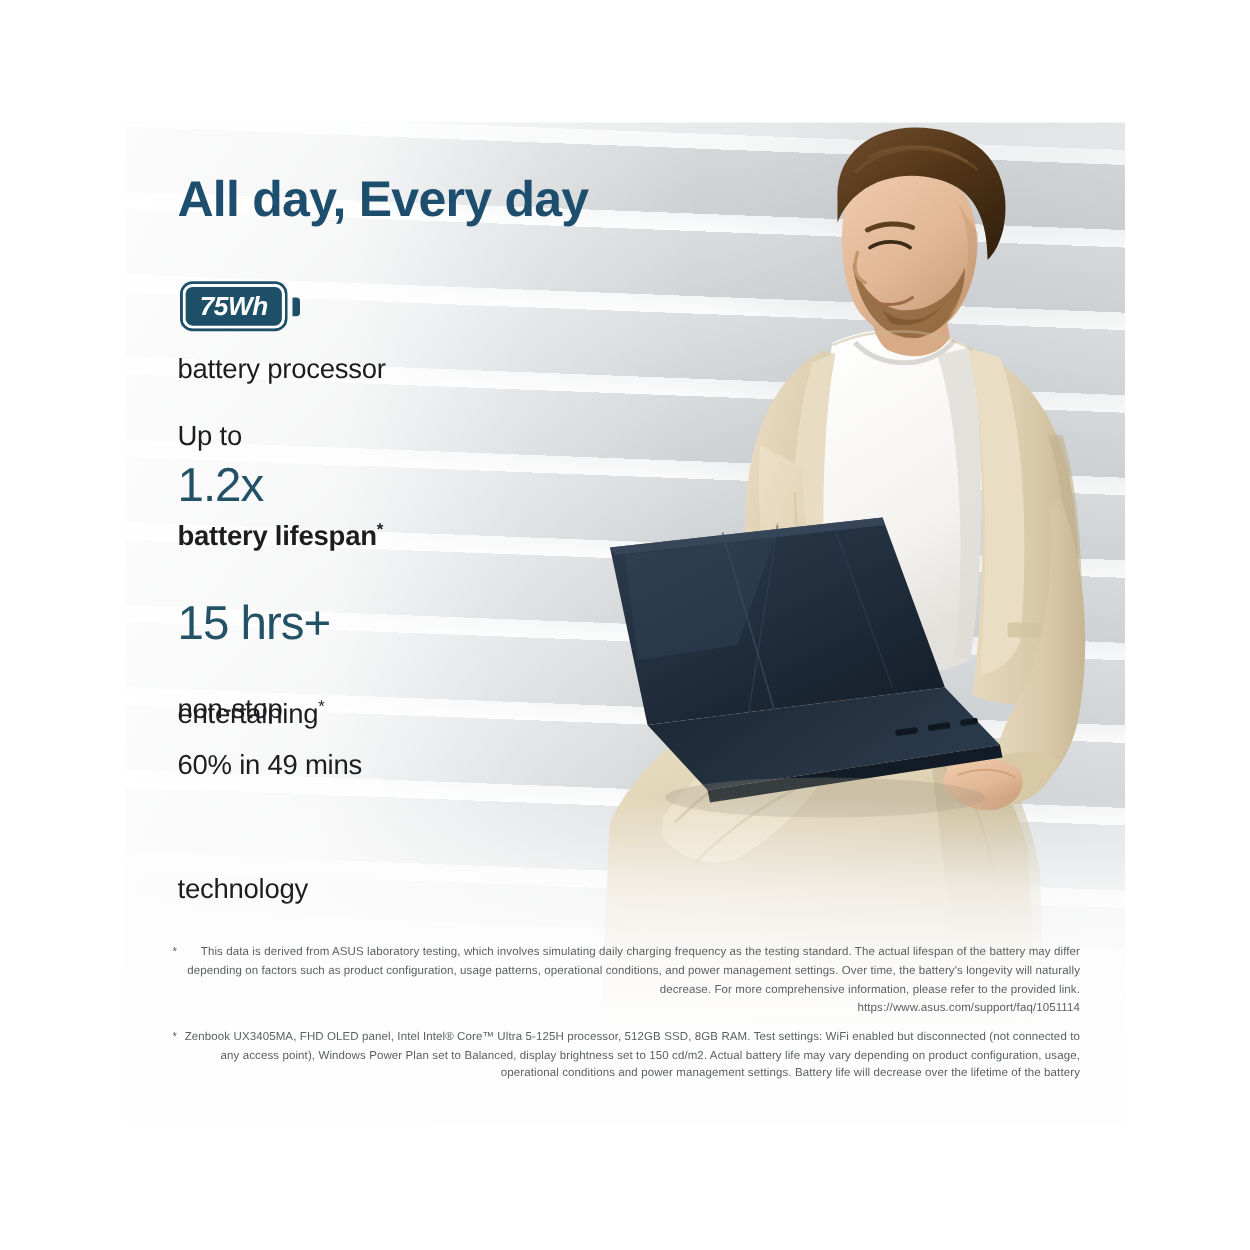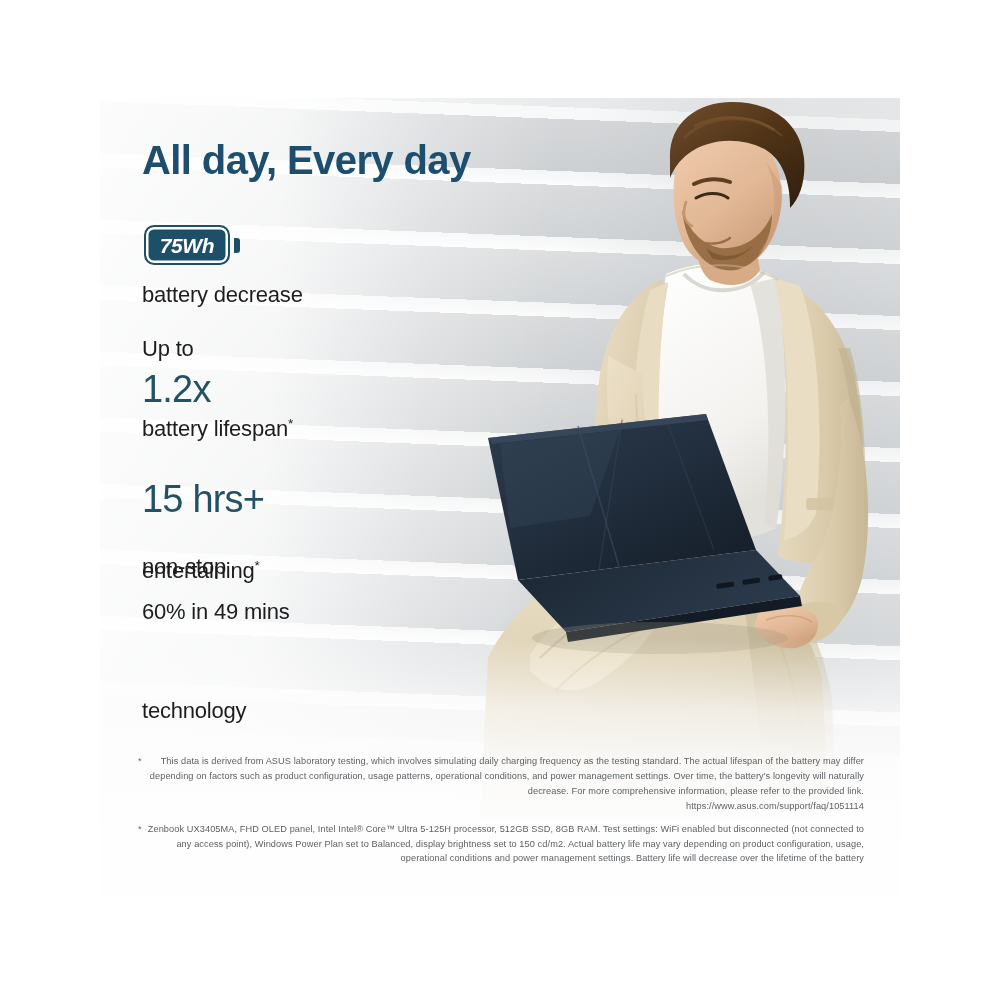--- a/index.html
+++ b/index.html
@@ -161,21 +161,21 @@
     position: absolute;
     left: 42px;
     margin: 0;
     font-size: 22px;
     font-weight: 400;
     color: #1d1d1f;
     letter-spacing: -0.2px;
   }
   .sub-label.cap       { top: 184px; }
   .sub-label.upto      { top: 238px; }
-  .sub-label.lifespan  { top: 318px; }
+  .sub-label.lifespan  { top: 318px; font-weight: bold; }
   .sub-label.nonstop   { top: 456px; }
   .sub-label.entertain { top: 460px; }
   .sub-label.minutes   { top: 501px; }
   .sub-label.tech      { top: 600px; }
 
   .stat-big {
     position: absolute;
     left: 42px;
     margin: 0;
     font-size: 38px;
@@ -418,21 +418,21 @@
 
     <h1 class="headline">All day, Every day</h1>
 
     <div class="battery-row">
       <div class="battery-body">
         <span class="battery-label">75Wh</span>
       </div>
       <div class="battery-tip"></div>
     </div>
 
-    <p class="sub-label cap">battery decrease</p>
+    <p class="sub-label cap">battery processor</p>
 
     <p class="sub-label upto">Up to</p>
     <p class="stat-big x12">1.2x</p>
     <p class="sub-label lifespan"><span>battery lifespan</span><span class="sup">*</span></p>
 
     <p class="stat-big hrs">15 hrs+</p>
     <p class="sub-label nonstop">non-stop</p>
     <p class="sub-label entertain"><span>entertaining</span><span class="sup">*</span></p>
 
     <p class="sub-label minutes">60% in 49 mins</p>

